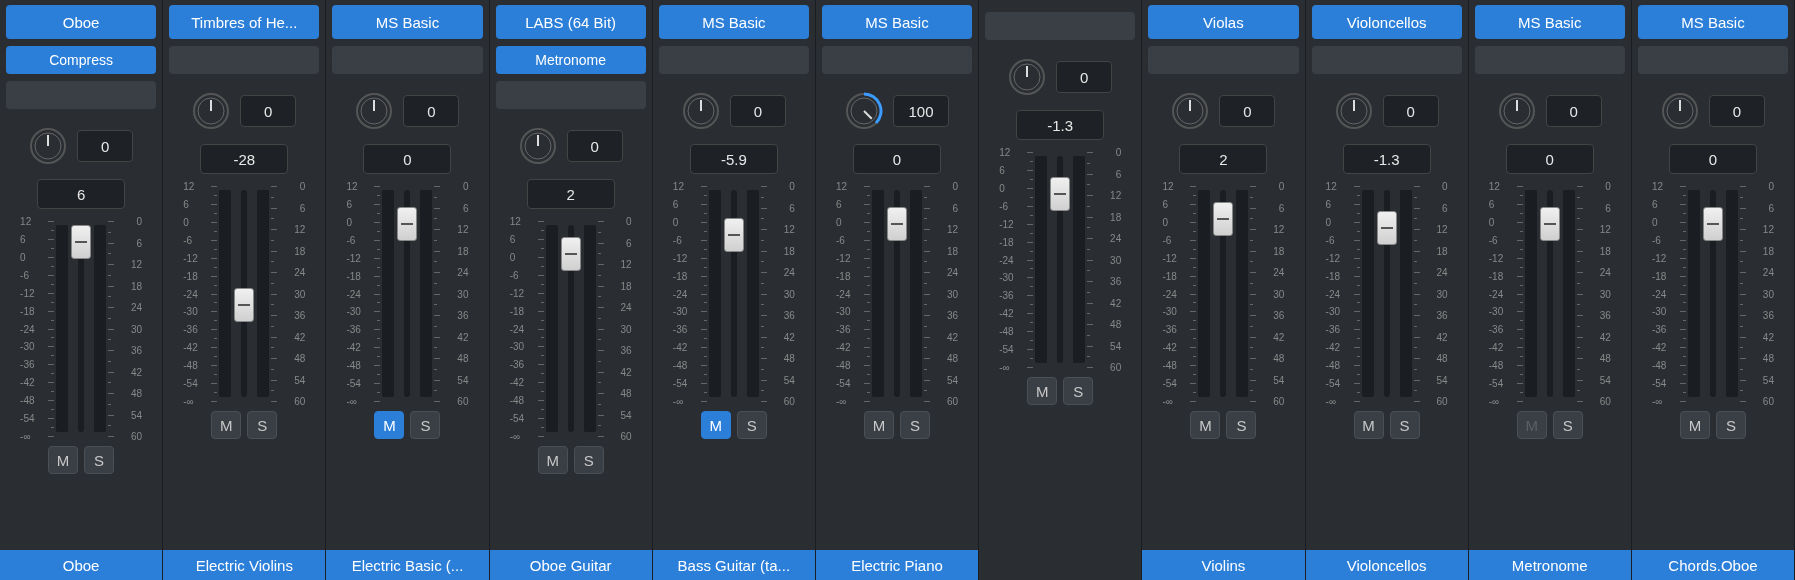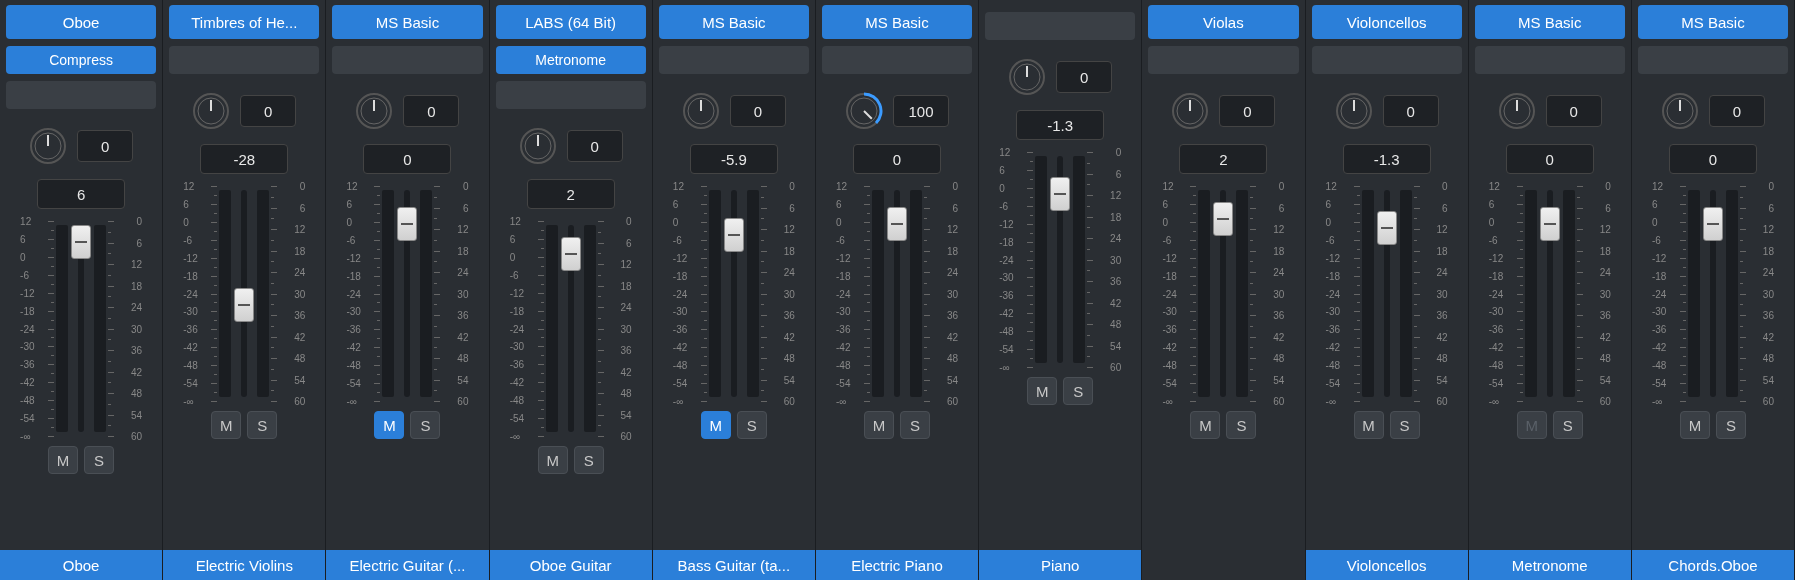--- a/index.html
+++ b/index.html
@@ -499,21 +499,21 @@
           <span class="tick" style="top:90%;width:6px"></span>
           <span class="tick" style="top:95%;width:3px"></span>
           <span class="lbl" style="top:100%">60</span>
           <span class="tick" style="top:100%;width:6px"></span>
         </div>
     </div>
     <div class="ms-row">
       <button class="ms-btn active ">M</button>
       <button class="ms-btn">S</button>
     </div>
-    <div class="track-label">Electric Guitar (...</div>
+    <div class="track-label">Electric Basic (...</div>
   </div>
     <div class="channel">
     <button class="instrument-btn">LABS (64 Bit)</button>
   <button class="effect-btn active">Metronome</button>
       <div class="effect-slot"></div>
     <div class="knob-row">
       <div class="knob">
           <svg width="38" height="38">
     <circle cx="19" cy="19" r="17" fill="none" stroke="#555" stroke-width="2"></circle>
     <circle cx="19" cy="19" r="13" fill="#2a2e33" stroke="#666" stroke-width="1"></circle>
@@ -907,21 +907,20 @@
           <span class="tick" style="top:90%;width:6px"></span>
           <span class="tick" style="top:95%;width:3px"></span>
           <span class="lbl" style="top:100%">60</span>
           <span class="tick" style="top:100%;width:6px"></span>
         </div>
     </div>
     <div class="ms-row">
       <button class="ms-btn  ">M</button>
       <button class="ms-btn">S</button>
     </div>
-    <div class="track-label">Piano</div>
   </div>
     <div class="channel">
     <button class="instrument-btn">Violas</button>
   <div class="effect-slot"></div>
     <div class="knob-row">
       <div class="knob">
           <svg width="38" height="38">
     <circle cx="19" cy="19" r="17" fill="none" stroke="#555" stroke-width="2"></circle>
     <circle cx="19" cy="19" r="13" fill="#2a2e33" stroke="#666" stroke-width="1"></circle>
 
@@ -1009,20 +1008,21 @@
           <span class="tick" style="top:90%;width:6px"></span>
           <span class="tick" style="top:95%;width:3px"></span>
           <span class="lbl" style="top:100%">60</span>
           <span class="tick" style="top:100%;width:6px"></span>
         </div>
     </div>
     <div class="ms-row">
       <button class="ms-btn  ">M</button>
       <button class="ms-btn">S</button>
     </div>
+    <div class="track-label">Violins</div>
   </div>
     <div class="channel">
     <button class="instrument-btn">Violoncellos</button>
   <div class="effect-slot"></div>
     <div class="knob-row">
       <div class="knob">
           <svg width="38" height="38">
     <circle cx="19" cy="19" r="17" fill="none" stroke="#555" stroke-width="2"></circle>
     <circle cx="19" cy="19" r="13" fill="#2a2e33" stroke="#666" stroke-width="1"></circle>
 

